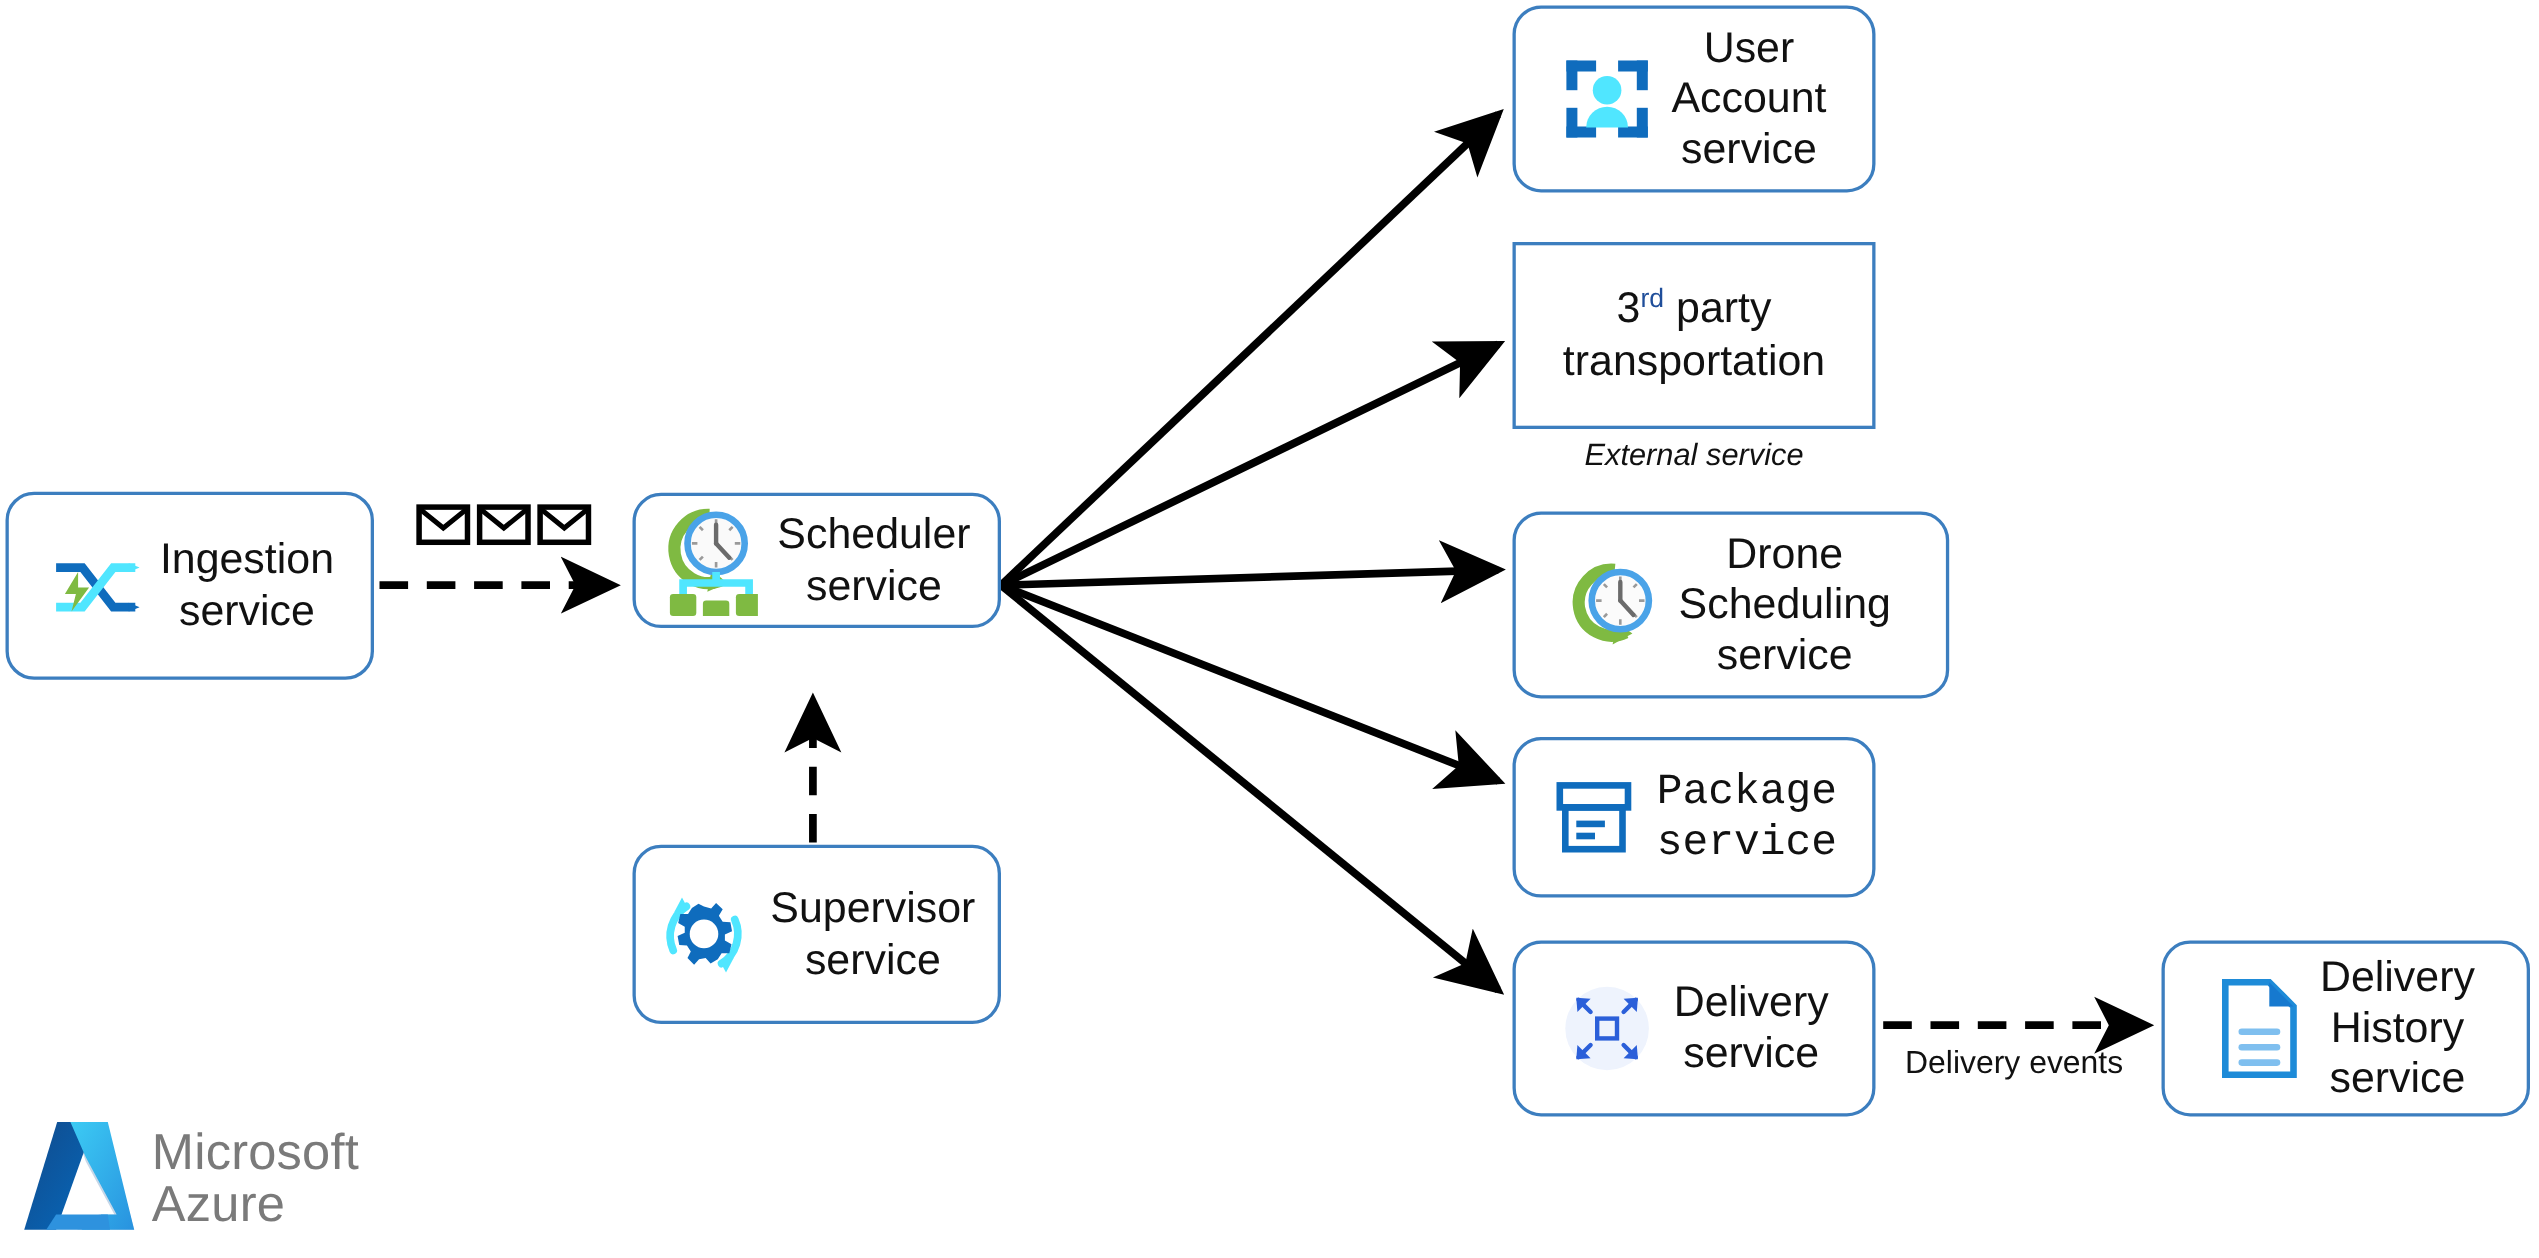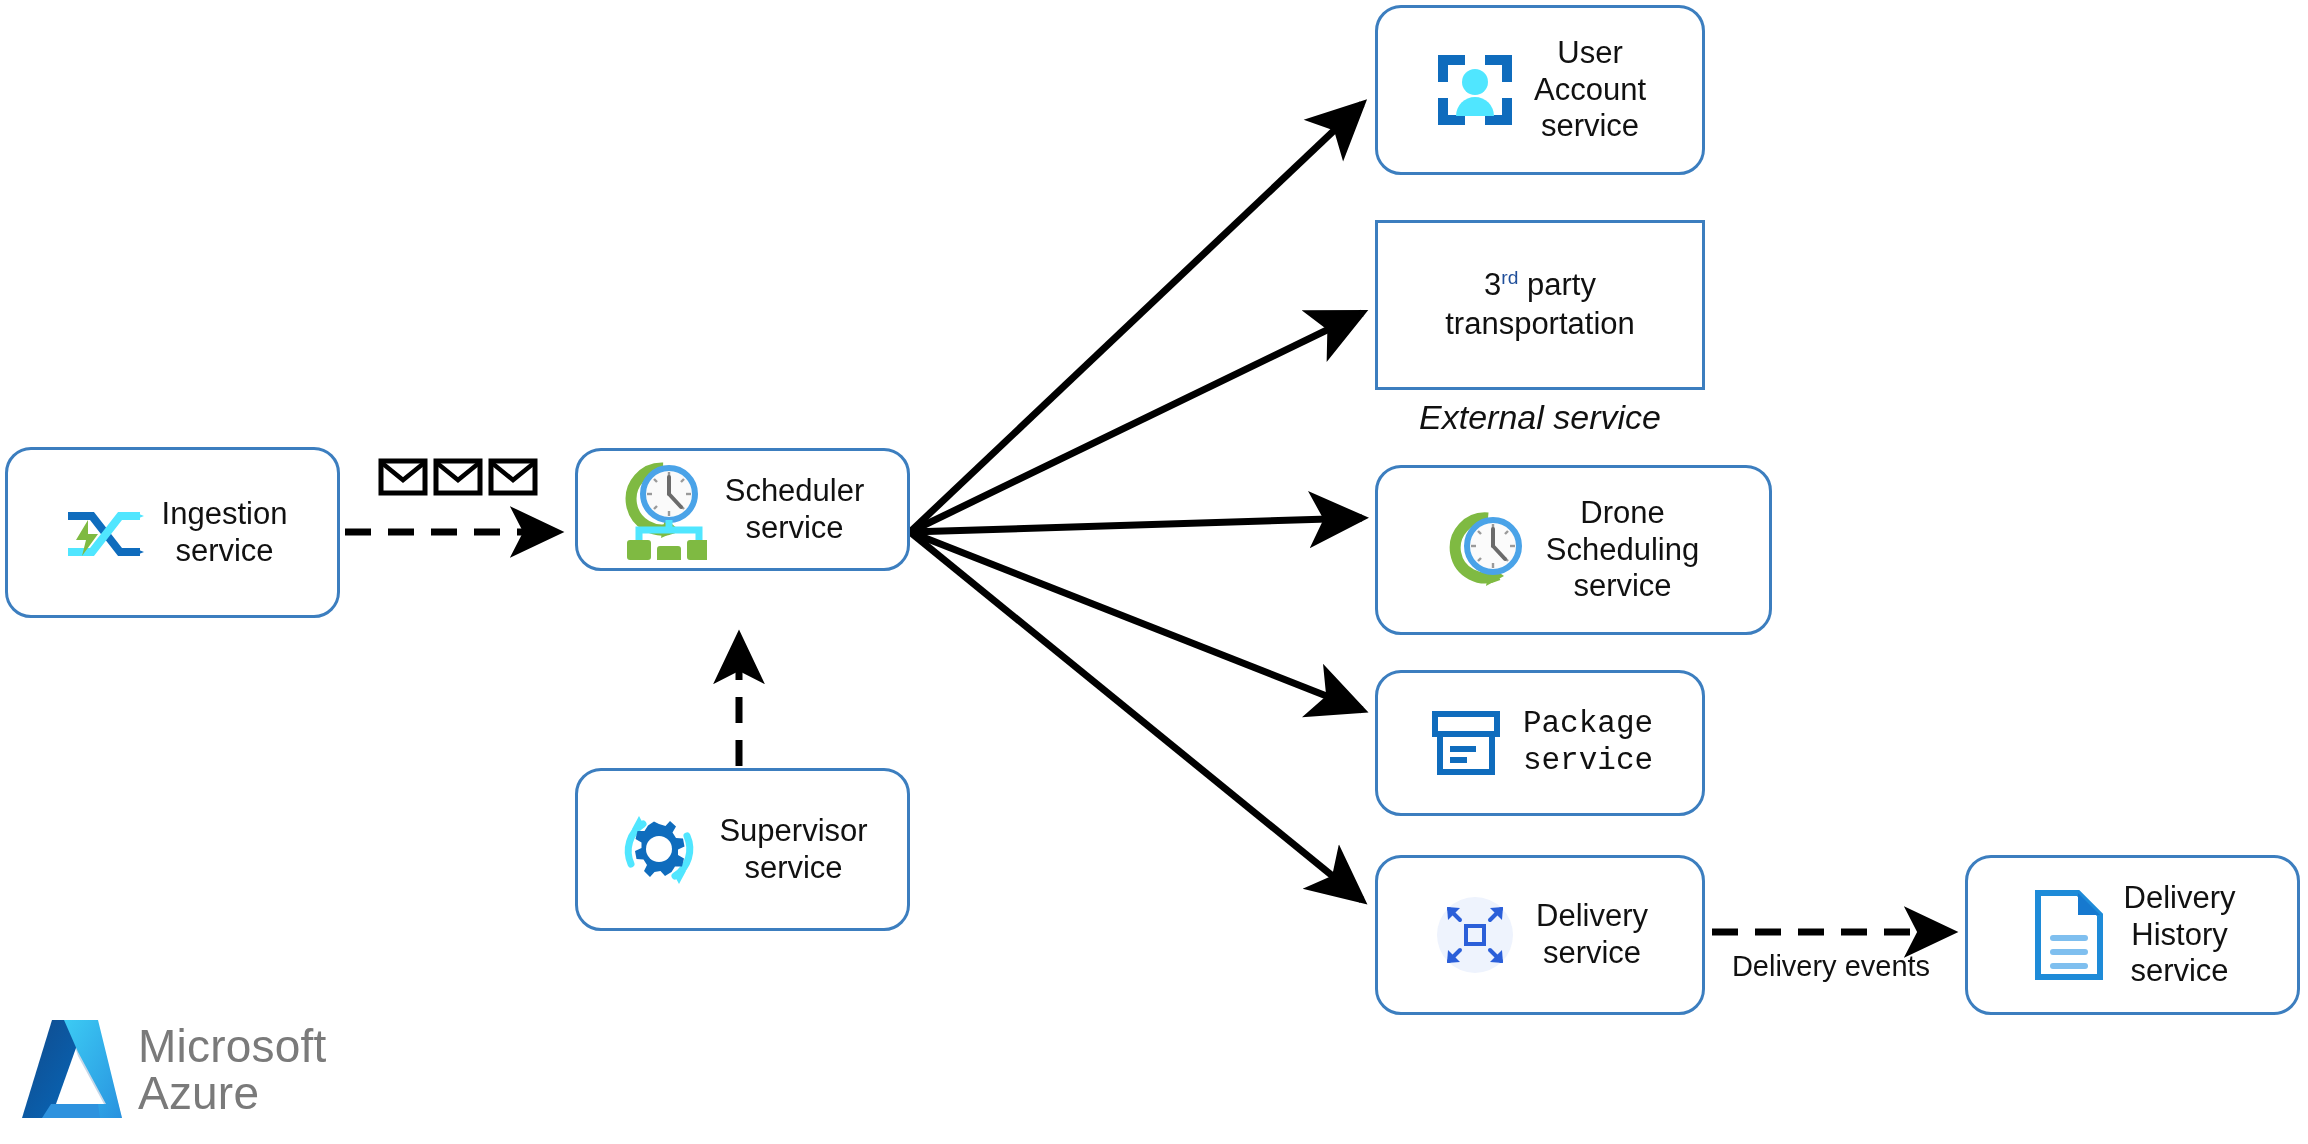--- a/index.html
+++ b/index.html
@@ -5,24 +5,24 @@
   html,body{margin:0;padding:0;background:#ffffff;}
   body{font-family:"Liberation Sans",sans-serif;}
   #stage{position:relative;width:2308px;height:1144px;background:#fff;overflow:hidden;}
 
   .node{position:absolute;box-sizing:border-box;background:#fff;
         border:3px solid #3C7EBF;display:flex;align-items:center;justify-content:center;}
   .node.rounded{border-radius:26px;}
   .node.square{border-radius:0;border-width:3px;}
 
   .node-inner{display:flex;align-items:center;justify-content:center;gap:18px;width:100%;padding:0 14px;box-sizing:border-box;}
-  .node-label{font-size:31px;line-height:1.18;color:#111;text-align:center;white-space:pre-line;}
+  .node-label{font-size:39px;line-height:1.18;color:#111;text-align:center;white-space:pre-line;}
   .icon-wrap{flex:0 0 auto;display:flex;align-items:center;justify-content:center;}
 
-  .caption{position:absolute;font-size:34px;font-style:italic;color:#111;text-align:center;}
+  .caption{position:absolute;font-size:28px;font-style:italic;color:#111;text-align:center;}
 
   .edge-label{position:absolute;font-size:29px;color:#111;text-align:center;line-height:1.15;white-space:pre-line;}
 
   .envelopes{position:absolute;display:flex;gap:5px;}
   .env{width:50px;height:38px;}
 
   svg.overlay{position:absolute;left:0;top:0;width:2308px;height:1144px;pointer-events:none;}
 
   .azure-logo{position:absolute;display:flex;align-items:center;gap:12px;}
   .azure-text{font-size:46px;color:#7a7a7a;line-height:1.02;letter-spacing:.2px;}

